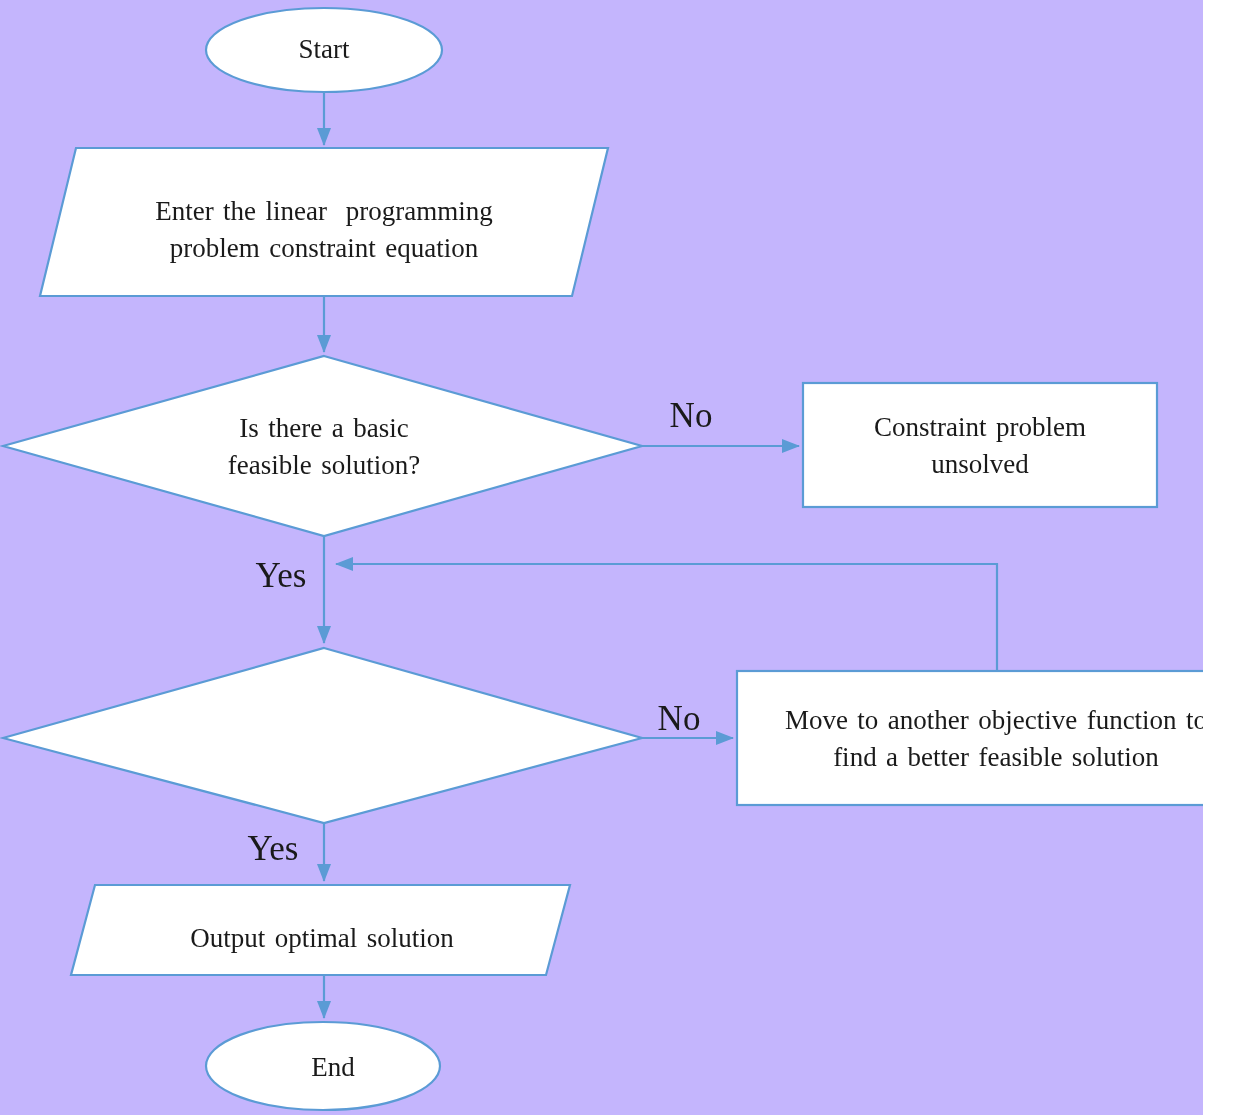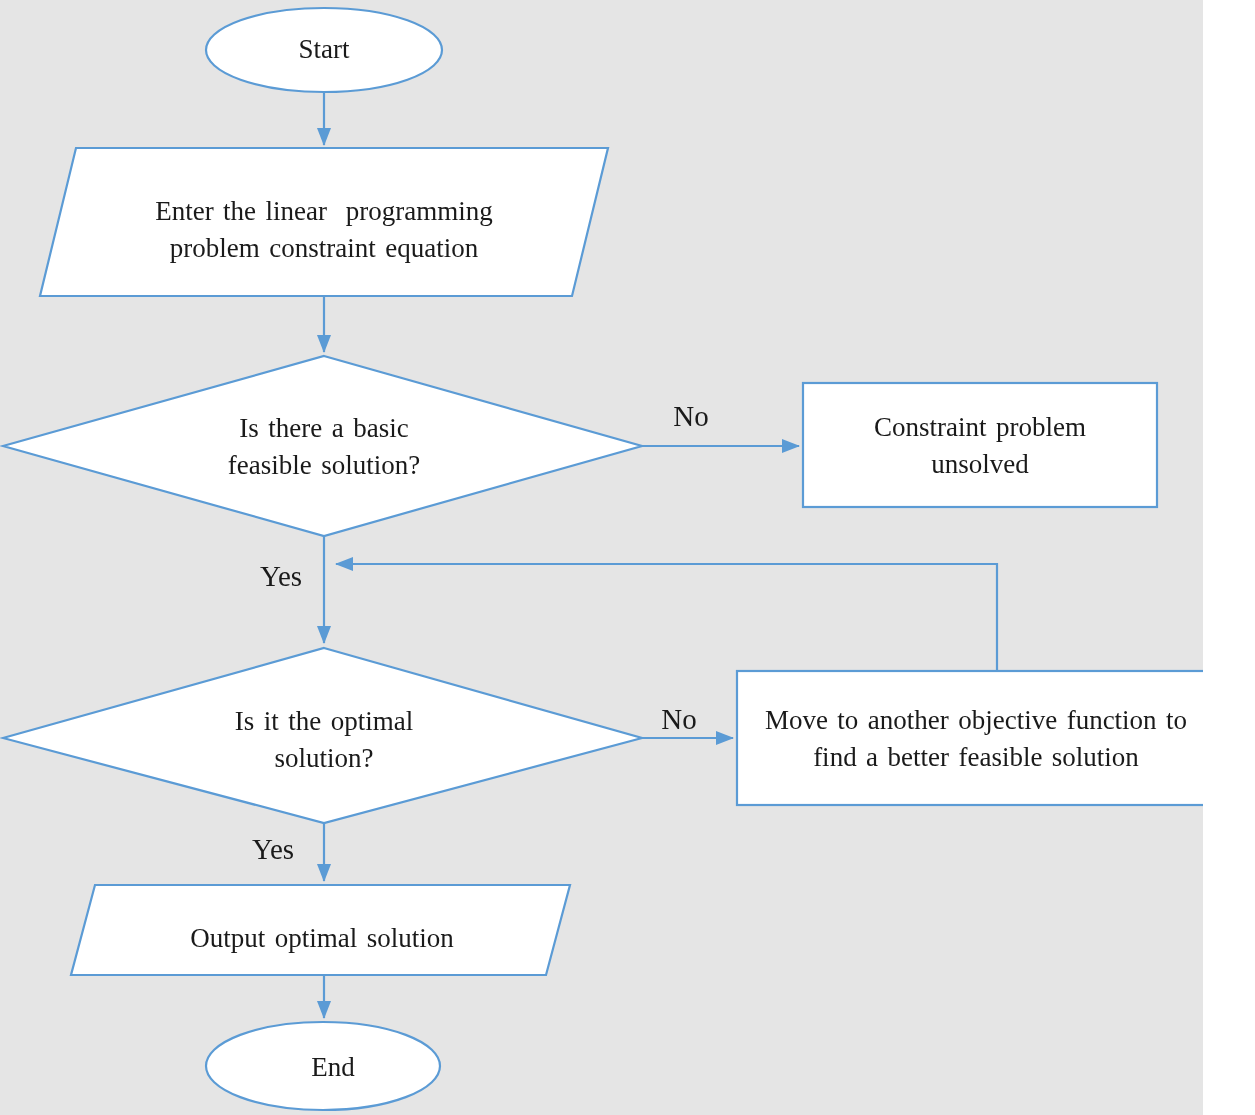--- a/index.html
+++ b/index.html
@@ -1,41 +1,41 @@
 <!DOCTYPE html>
 <html style="--accent: #5B9BD5; --ink: #1a1a1a;"><head>
 <meta charset="utf-8">
 <style>
   :root { --accent: #5B9BD5; --ink: #1a1a1a; }
   html, body { margin: 0; padding: 0; background: #ffffff; }
   .canvas {
     position: relative;
     width: 1203px;
     height: 1115px;
-    background: #e5e5e5;
+    background: #c4b5fd;
     font-family: "Liberation Serif", "DejaVu Serif", serif;
     color: var(--ink);
     overflow: hidden;
     text-decoration: underline;
   }
   .canvas svg { position: absolute; left: 0; top: 0; }
   .shape { fill: #ffffff; stroke: var(--accent); stroke-width: 2.2; }
   .edge  { fill: none; stroke: var(--accent); stroke-width: 2.2; }
   .arrowhead { fill: var(--accent); stroke: none; }
   .label {
     position: absolute;
     transform: translate(-50%, -50%);
     text-align: center;
     white-space: pre;
     font-size: 27px;
     line-height: 37px;
     word-spacing: 0.10em;
     color: var(--ink);
   }
-  .edge-label { font-size: 29px; line-height: 30px; }
+  .edge-label { font-size: 35px; line-height: 30px; }
 </style>
 </head>
 <body>
 
 <div class="canvas">
 
   <svg width="1255" height="1115" viewBox="0 0 1255 1115">
     <defs>
       <marker id="arrow" markerUnits="userSpaceOnUse" markerWidth="20" markerHeight="16" refX="17" refY="7" orient="auto">
         <path class="arrowhead" d="M0,0 L18,7 L0,14 Z"></path>
@@ -79,24 +79,22 @@
 
   <div class="label" style="left:324px; top:230px;">Enter the linear  programming
 problem constraint equation</div>
 
   <div class="label" style="left:324px; top:447px;">Is there a basic
 feasible solution?</div>
 
   <div class="label" style="left:980px; top:446px;">Constraint problem
 unsolved</div>
 
-  <div class="label" style="left:324px; top:740px;">Is it the optimal
-solution?</div>
 
-  <div class="label" style="left:976px; top:739px;">Move to another objective function to
+  <div class="label" style="left:996px; top:739px;">Move to another objective function to
 find a better feasible solution</div>
 
   <div class="label" style="left:322px; top:930px;margin-top:8px;">Output optimal solution</div>
 
   <div class="label" style="left:333px; top:1067px;">End</div>
 
   <div class="label edge-label" style="left:691px; top:416px;">No</div>
 
   <div class="label edge-label" style="left:281px; top:576px;">Yes</div>
 

